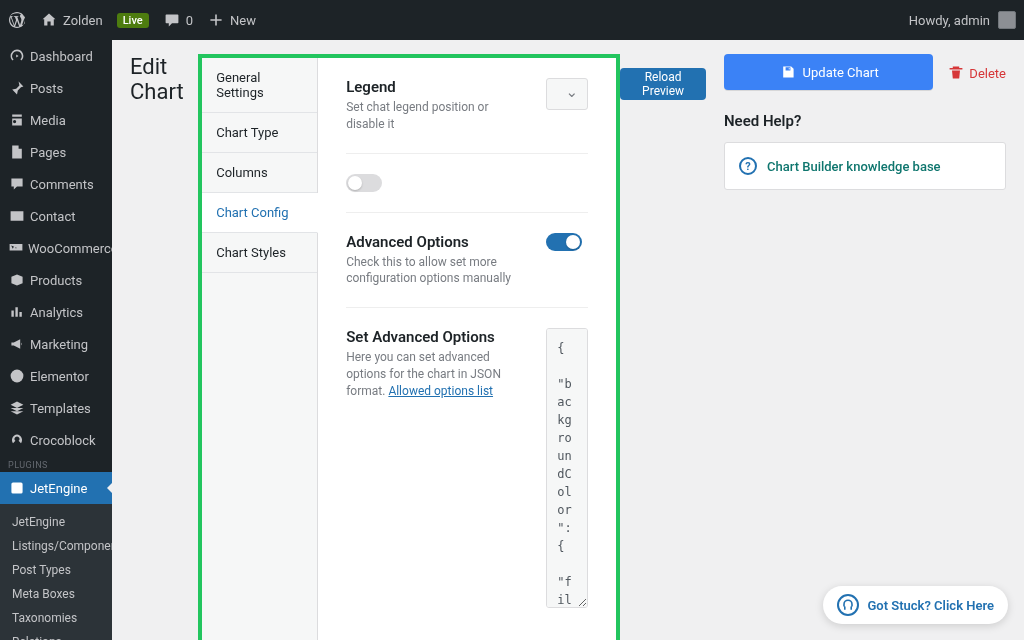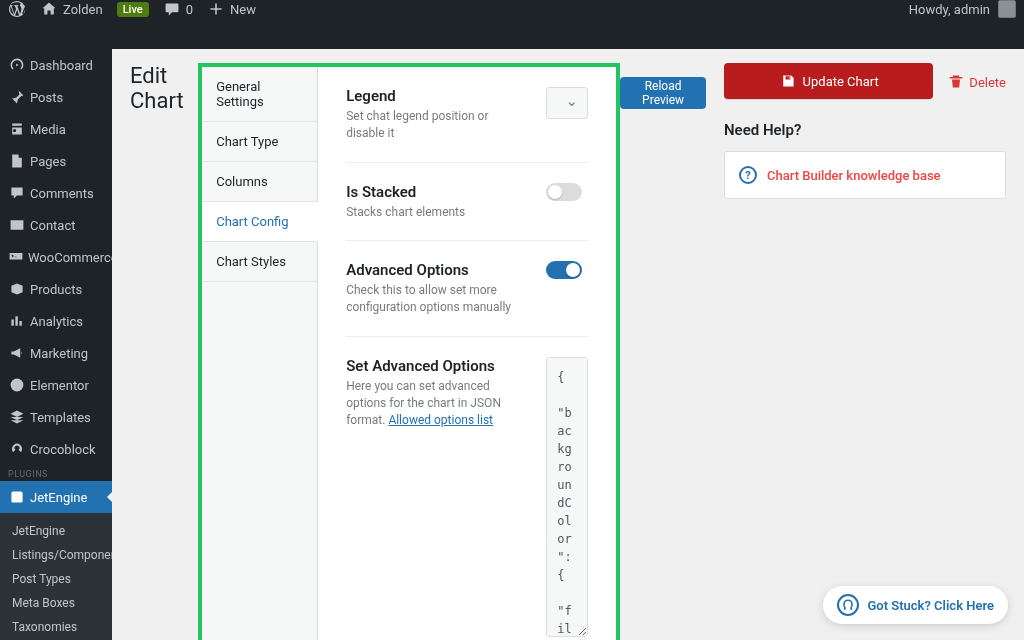--- a/index.html
+++ b/index.html
@@ -1,17 +1,17 @@
 <!DOCTYPE html>
 <html><head>
 <meta charset="utf-8">
 <style>
 *{margin:0;padding:0;box-sizing:border-box;font-family:-apple-system,BlinkMacSystemFont,"Segoe UI",Roboto,sans-serif}
 body{background:#f0f0f1;width:1024px;height:640px;overflow:hidden;position:relative}
-.topbar{height:49px;background:#1d2327;color:#c3c4c7;display:flex;align-items:flex-start;padding:0 8px;font-size:13px}
+.topbar{height:40px;background:#1d2327;color:#c3c4c7;display:flex;align-items:center;padding:0 8px;font-size:13px}
 .topbar .left{display:flex;align-items:center;gap:14px}
 .topbar .item{display:flex;align-items:center;gap:5px;cursor:pointer}
 .topbar .badge{background:#4d7c0f;color:#fff;padding:1px 6px;border-radius:3px;font-size:11px;font-weight:500}
 .topbar .right{margin-left:auto;display:flex;align-items:center;gap:8px}
 .topbar .avatar{width:18px;height:18px;background:#8c8f94;border:1px solid #72777c;border-radius:2px}
 .main{display:flex;height:608px}
 .sidebar{width:112px;background:#1d2327;color:#c3c4c7;font-size:13px;overflow-y:auto;flex-shrink:0}
 .sidebar::-webkit-scrollbar{width:0}
 .side-item{display:flex;align-items:center;gap:4px;padding:7px 8px;cursor:pointer}
 .side-item.active{background:#2271b1;color:#fff;position:relative}
@@ -37,29 +37,29 @@
 .field-control{flex:1}
 .select{width:100%;height:32px;background:#f6f7f7;border:1px solid #dcdcde;border-radius:3px;padding:0 30px 0 10px;appearance:none;font-size:13px;position:relative}
 .select-wrap{position:relative}
 .select-wrap::after{content:"⌄";position:absolute;right:10px;top:5px;color:#787c82;font-size:15px;pointer-events:none}
 .toggle{width:36px;height:18px;background:#dcdcde;border-radius:9px;position:relative;cursor:pointer}
 .toggle::after{content:"";width:14px;height:14px;background:#fff;border-radius:50%;position:absolute;top:2px;left:2px;box-shadow:0 1px 2px rgba(0,0,0,.2)}
 .toggle.on{background:#2271b1}
 .toggle.on::after{left:20px}
 textarea{width:100%;min-height:280px;background:#f6f7f7;border:1px solid #dcdcde;border-radius:3px;padding:10px;font-size:12px;font-family:Menlo,Consolas,monospace;color:#50575e;resize:both;line-height:1.5}
 .btn{display:inline-flex;align-items:center;gap:6px;height:36px;padding:0 18px;border-radius:4px;font-size:13px;cursor:pointer;border:none;font-weight:400}
-.btn-primary{background:#b91c1c;color:#fff}
+.btn-primary{background:#3b82f6;color:#fff}
 .btn-reload{background:#2271b1;color:#fff;height:32px;padding:0 14px;font-size:12px;margin-top:14px;align-self:flex-start}
 .right-col{width:282px;flex-shrink:0}
 .right-top{display:flex;align-items:center;gap:14px;margin-bottom:22px}
 .btn-update{flex:1;justify-content:center;box-shadow:0 1px 0 rgba(0,0,0,.1)}
 .delete{color:#d63638;font-size:13px;cursor:pointer;display:flex;align-items:flex-end;gap:4px}
 .help-title{font-size:15px;font-weight:600;color:#1d2327;margin-bottom:12px}
 .help-box{background:#fff;border:1px solid #dcdcde;border-radius:3px;padding:14px;display:flex;align-items:center;gap:10px}
-.help-box a{color:#ef4444;font-size:13px;text-decoration:none;font-weight:500}
+.help-box a{color:#0f766e;font-size:13px;text-decoration:none;font-weight:500}
 .help-icon{width:18px;height:18px;border:2px solid #2271b1;border-radius:50%;color:#2271b1;display:flex;align-items:center;justify-content:center;font-size:11px;font-weight:bold}
 .stuck{position:absolute;bottom:16px;right:16px;background:#fff;border-radius:20px;padding:8px 14px;display:flex;align-items:center;gap:8px;box-shadow:0 2px 8px rgba(0,0,0,.15);cursor:pointer}
 .stuck-icon{width:22px;height:22px;border:2px solid #2271b1;border-radius:50%;display:flex;align-items:center;justify-content:center;color:#2271b1;font-size:12px}
 .stuck-text{color:#2271b1;font-size:13px;font-weight:600}
 svg{width:16px;height:16px;fill:currentColor}
 </style>
 </head>
 <body>
 
 <div class="topbar">
@@ -245,24 +245,20 @@
           <div class="field">
             <div class="field-label">
               <div class="title">Legend</div>
               <div class="desc">Set chat legend position or disable it</div>
             </div>
             <div class="field-control">
               <div class="select-wrap"><select class="select"></select></div>
             </div>
           </div>
           <div class="field">
-            <div class="field-label">
-              <div class="title">Is Stacked</div>
-              <div class="desc">Stacks chart elements</div>
-            </div>
             <div class="field-control">
                 <div class="toggle"></div>
               </div>
           </div>
           <div class="field">
             <div class="field-label">
               <div class="title">Advanced Options</div>
               <div class="desc">Check this to allow set more configuration options manually</div>
             </div>
             <div class="field-control">

